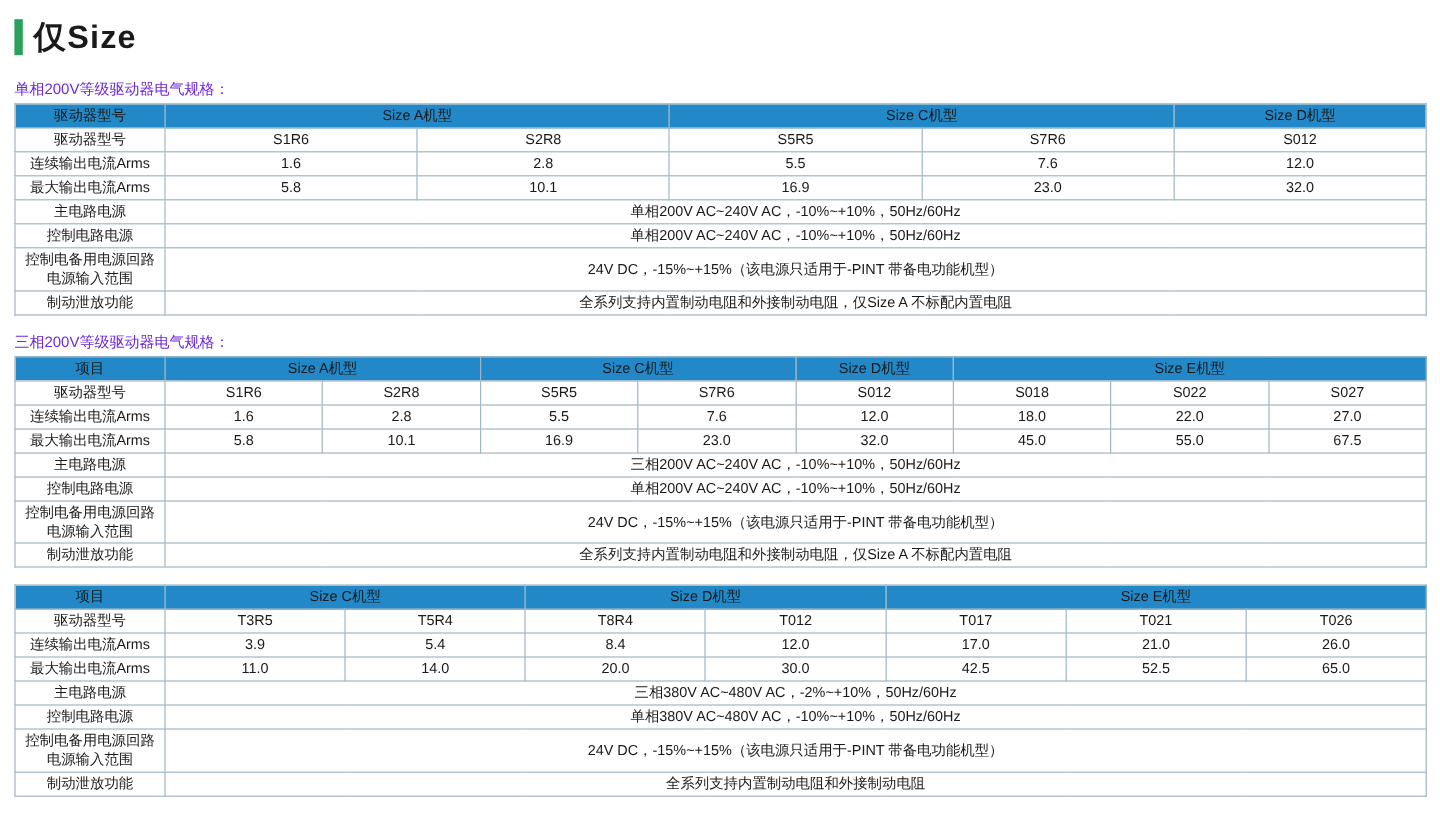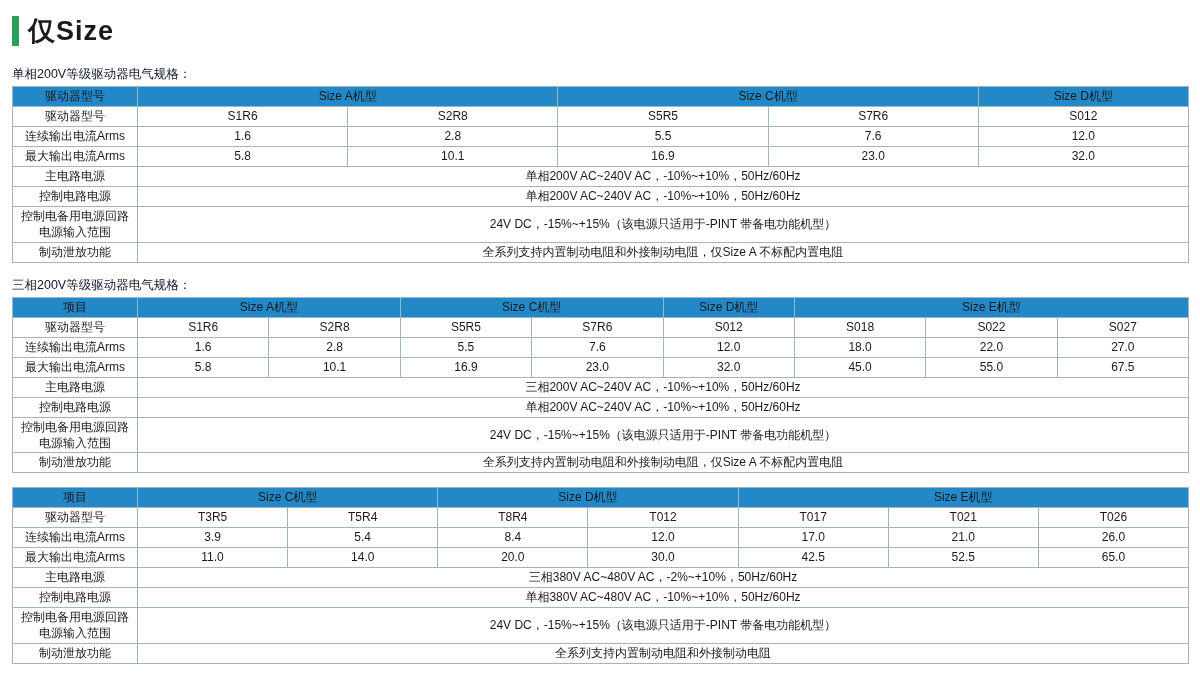--- a/index.html
+++ b/index.html
@@ -37,21 +37,21 @@
     color: #1a1a1a;
     line-height: 1;
   }
   
   .section {
     padding: 0 12px;
     margin-top: 14px;
   }
   .section-caption {
     font-size: 12.5px;
-    color: #0f172a;
+    color: #6d28d9;
     margin-bottom: 4px;
     line-height: 1.3;
   }
   table.spec {
     border-collapse: collapse;
     width: 1176px;
     table-layout: fixed;
   }
   table.spec td, table.spec th {
     border: 1px solid #9fb6c4;

